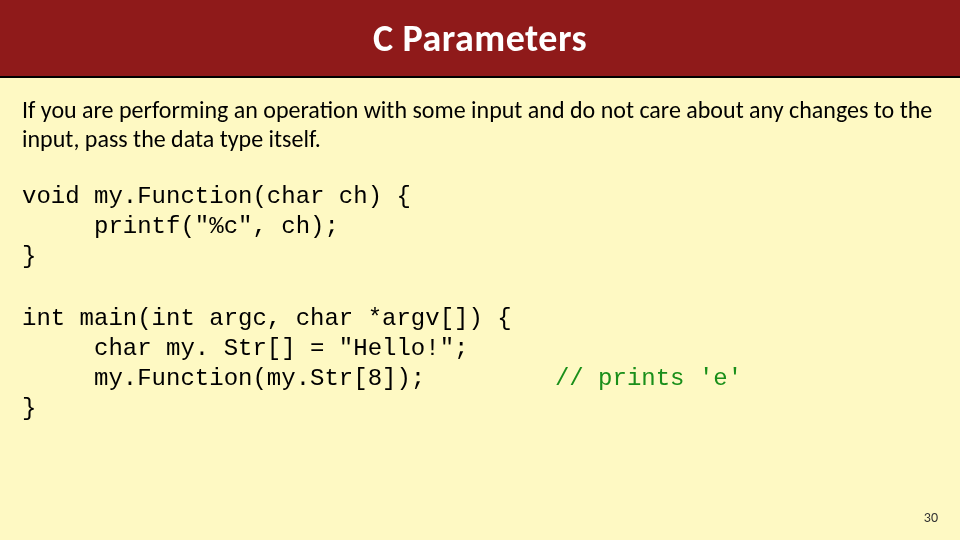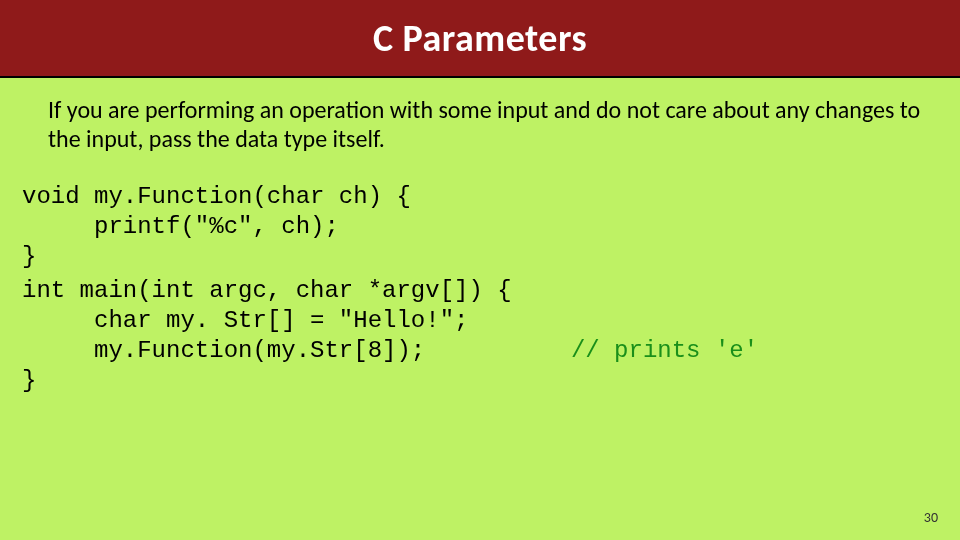--- a/index.html
+++ b/index.html
@@ -1,21 +1,21 @@
 <!DOCTYPE html>
 <html><head>
 <meta charset="utf-8">
 <style>
   * { margin: 0; padding: 0; box-sizing: border-box; }
   html, body { width: 960px; height: 540px; font-family: Calibri, "Segoe UI", Arial, sans-serif; background: #fff; }
   .slide {
     width: 960px;
     height: 540px;
     position: relative;
-    background: #bef264;
+    background: #fef9c3;
   }
   .title-bar {
     background: #8f1a1a;
     height: 78px;
     border-bottom: 2px solid #000;
     display: flex;
     align-items: center;
     justify-content: center;
   }
   .title-bar h1 {
@@ -25,31 +25,30 @@
     letter-spacing: 0.5px;
   }
   .body {
     padding: 18px 22px 0 22px;
   }
   .explain {
     font-size: 24px;
     line-height: 1.2;
     color: #000;
     margin-bottom: 28px;
-    margin-left: 26px;
   }
   pre.code {
     font-family: Consolas, "Courier New", monospace;
     font-size: 24px;
     line-height: 1.25;
     white-space: pre;
     color: #000;
   }
-  .code .comment { color: #1a8f1a; margin-left: 16px; }
-  .block1 { margin-bottom: 4px; }
+  .code .comment { color: #1a8f1a; }
+  .block1 { margin-bottom: 32px; }
   .page-num {
     position: absolute;
     bottom: 14px;
     right: 22px;
     font-size: 14px;
     color: #333;
   }
 </style>
 </head>
 <body>

